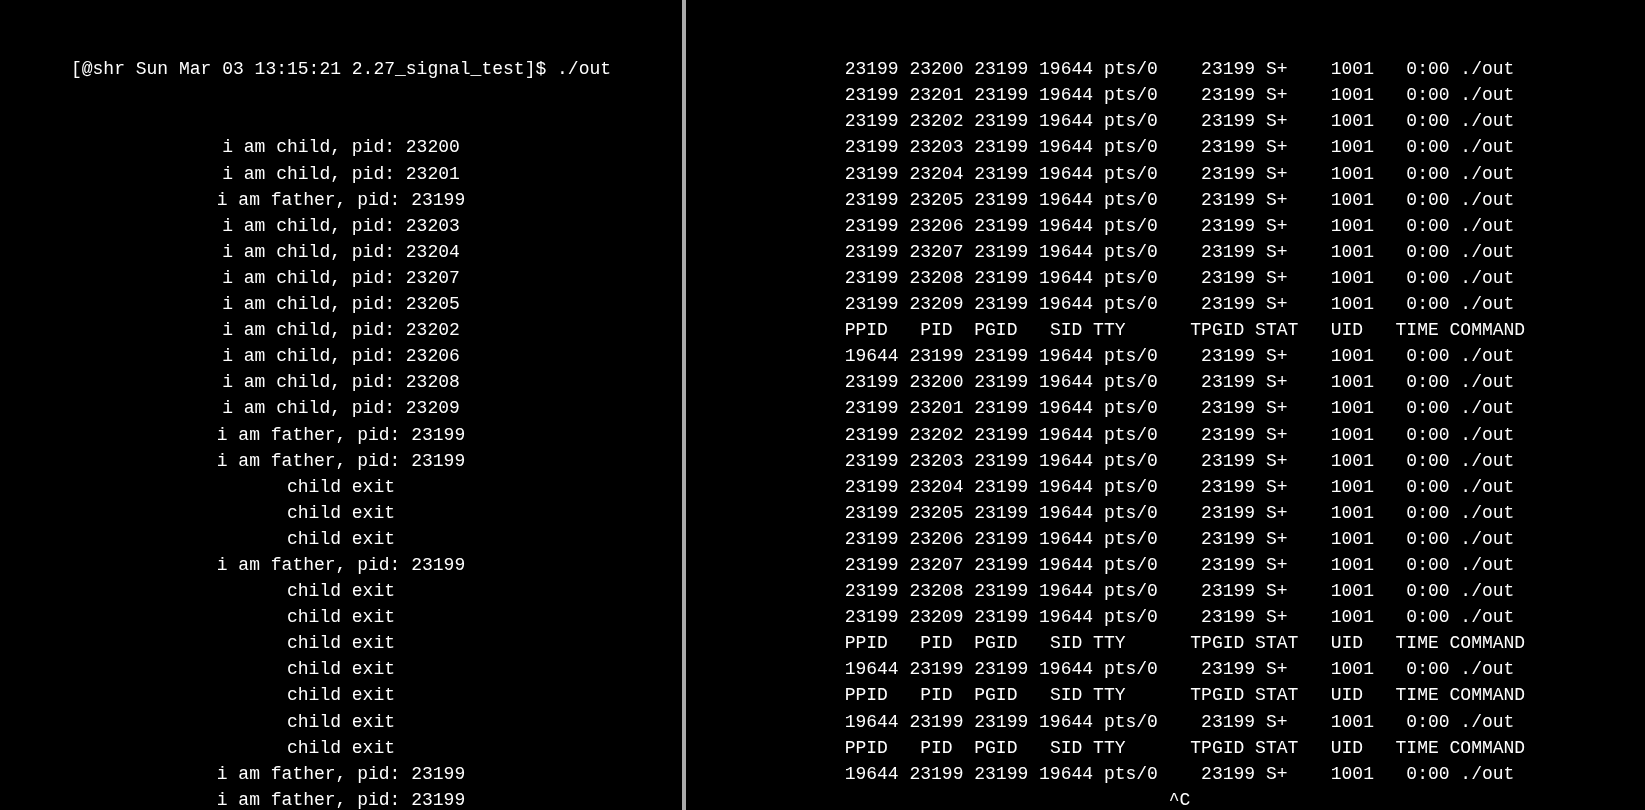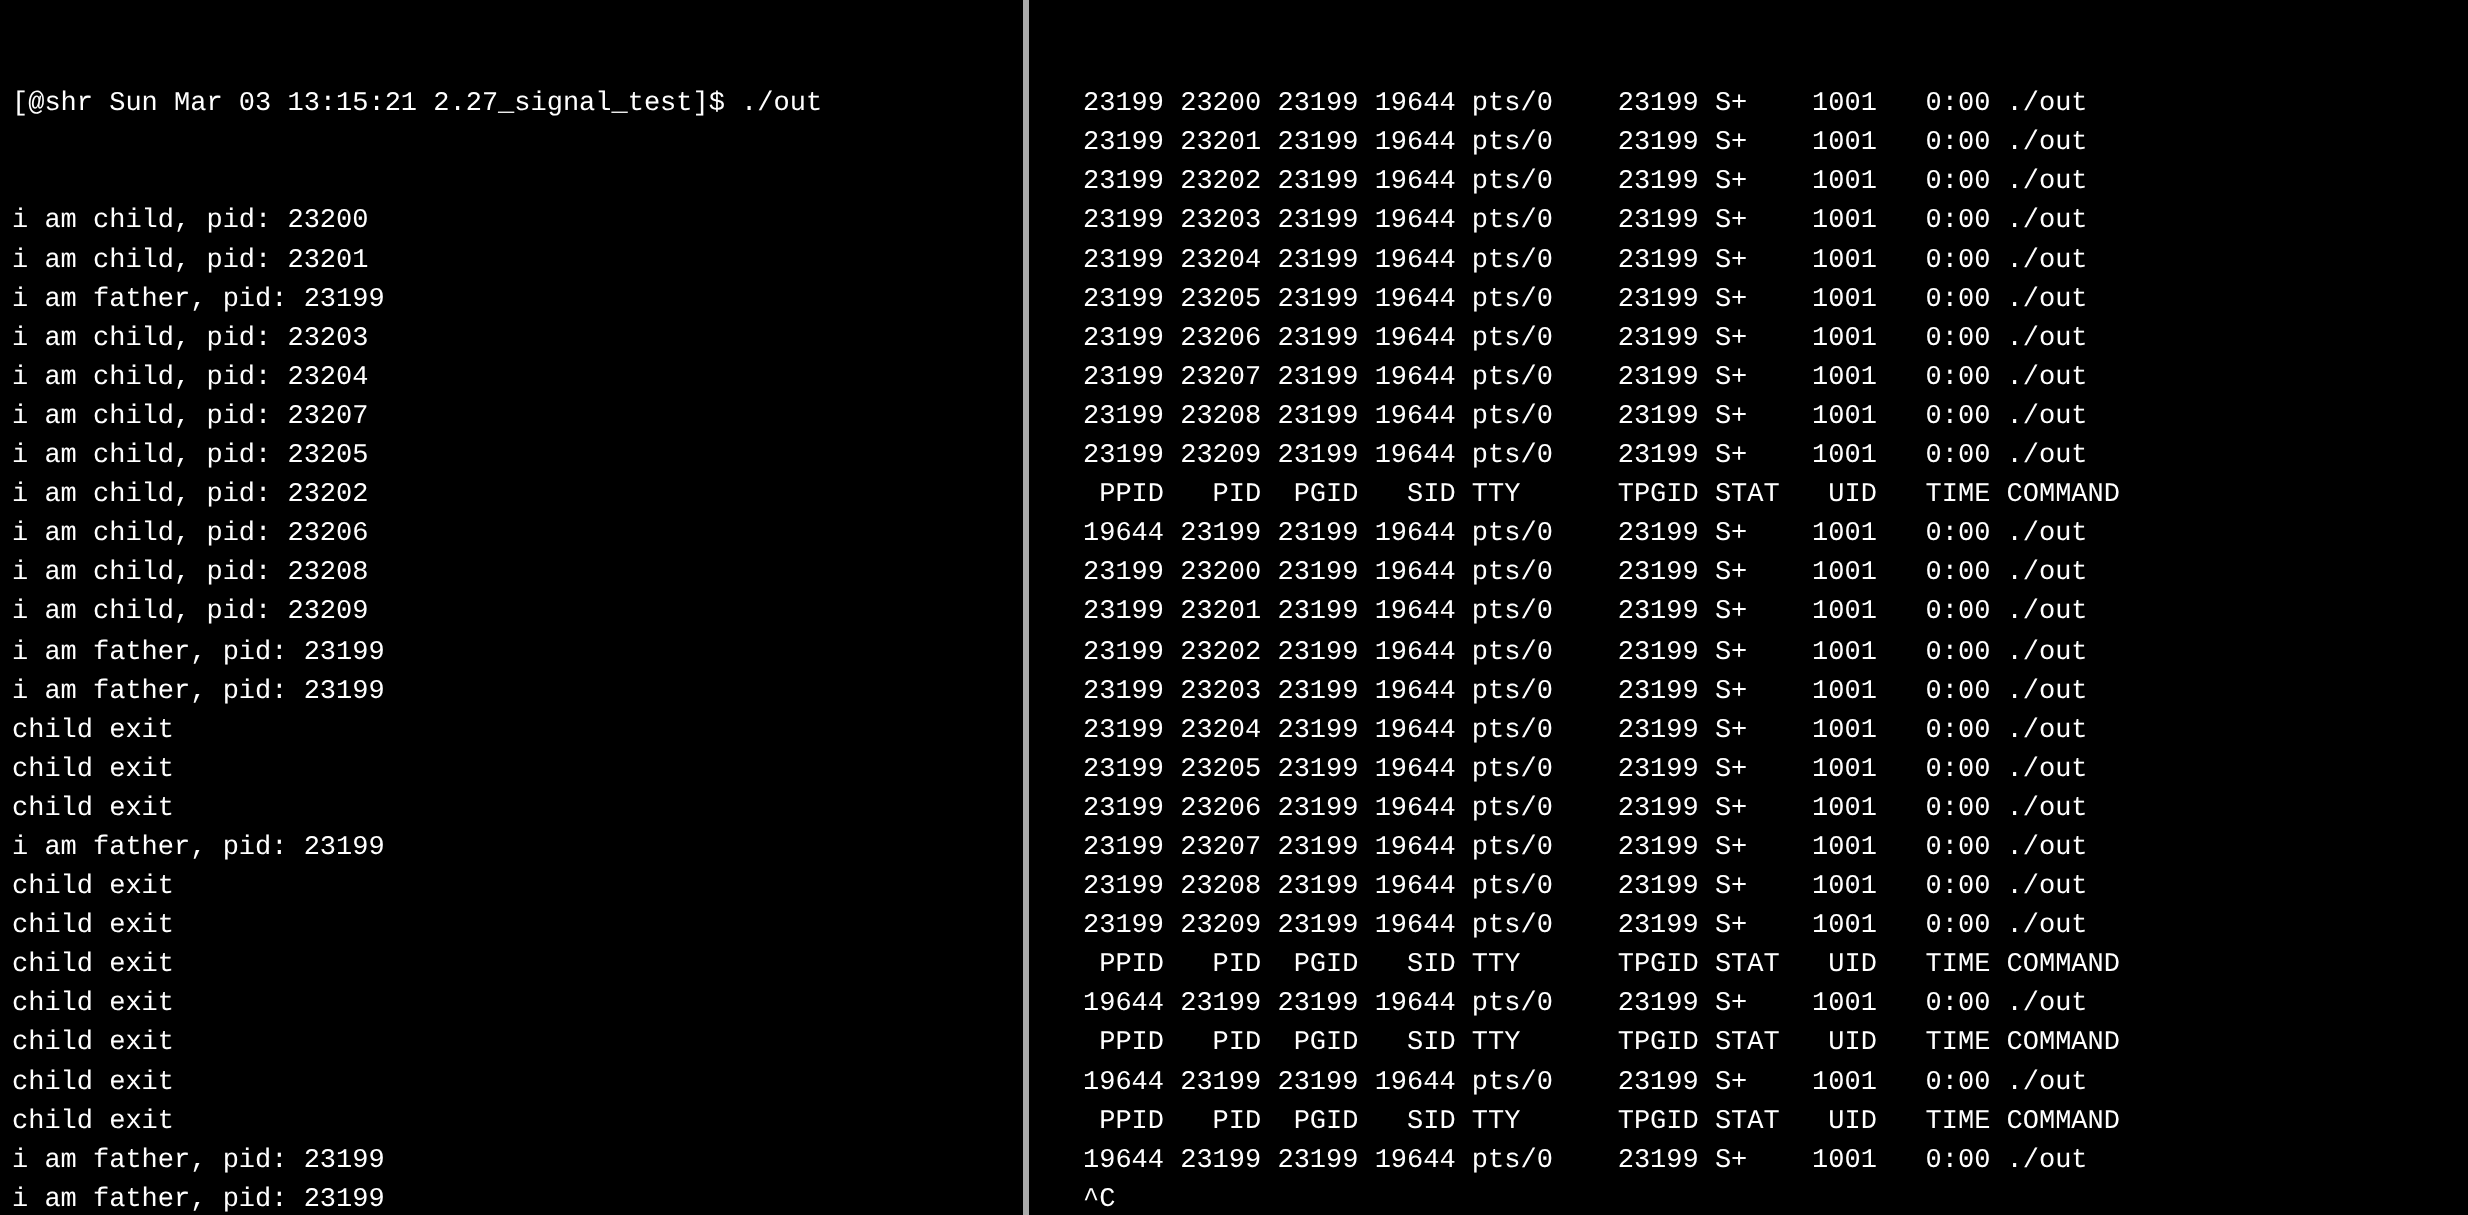--- a/index.html
+++ b/index.html
@@ -28,20 +28,21 @@
       width: 686px;
       border-right: 4px solid #aaa;
     }
     .pane-right {
       flex: 1;
       margin-left: 28px;
     }
     .line {
       display: block;
       white-space: pre;
+      text-align: center;
     }
   </style>
 </head>
 <body>
 
 <div class="pane pane-left">
   <span class="line">[@shr Sun Mar 03 13:15:21 2.27_signal_test]$ ./out</span>
   <div id="left-lines"><span class="line">i am child, pid: 23200</span><span class="line">i am child, pid: 23201</span><span class="line">i am father, pid: 23199</span><span class="line">i am child, pid: 23203</span><span class="line">i am child, pid: 23204</span><span class="line">i am child, pid: 23207</span><span class="line">i am child, pid: 23205</span><span class="line">i am child, pid: 23202</span><span class="line">i am child, pid: 23206</span><span class="line">i am child, pid: 23208</span><span class="line">i am child, pid: 23209</span><span class="line">i am father, pid: 23199</span><span class="line">i am father, pid: 23199</span><span class="line">child exit</span><span class="line">child exit</span><span class="line">child exit</span><span class="line">i am father, pid: 23199</span><span class="line">child exit</span><span class="line">child exit</span><span class="line">child exit</span><span class="line">child exit</span><span class="line">child exit</span><span class="line">child exit</span><span class="line">child exit</span><span class="line">i am father, pid: 23199</span><span class="line">i am father, pid: 23199</span></div>
   
 </div>

